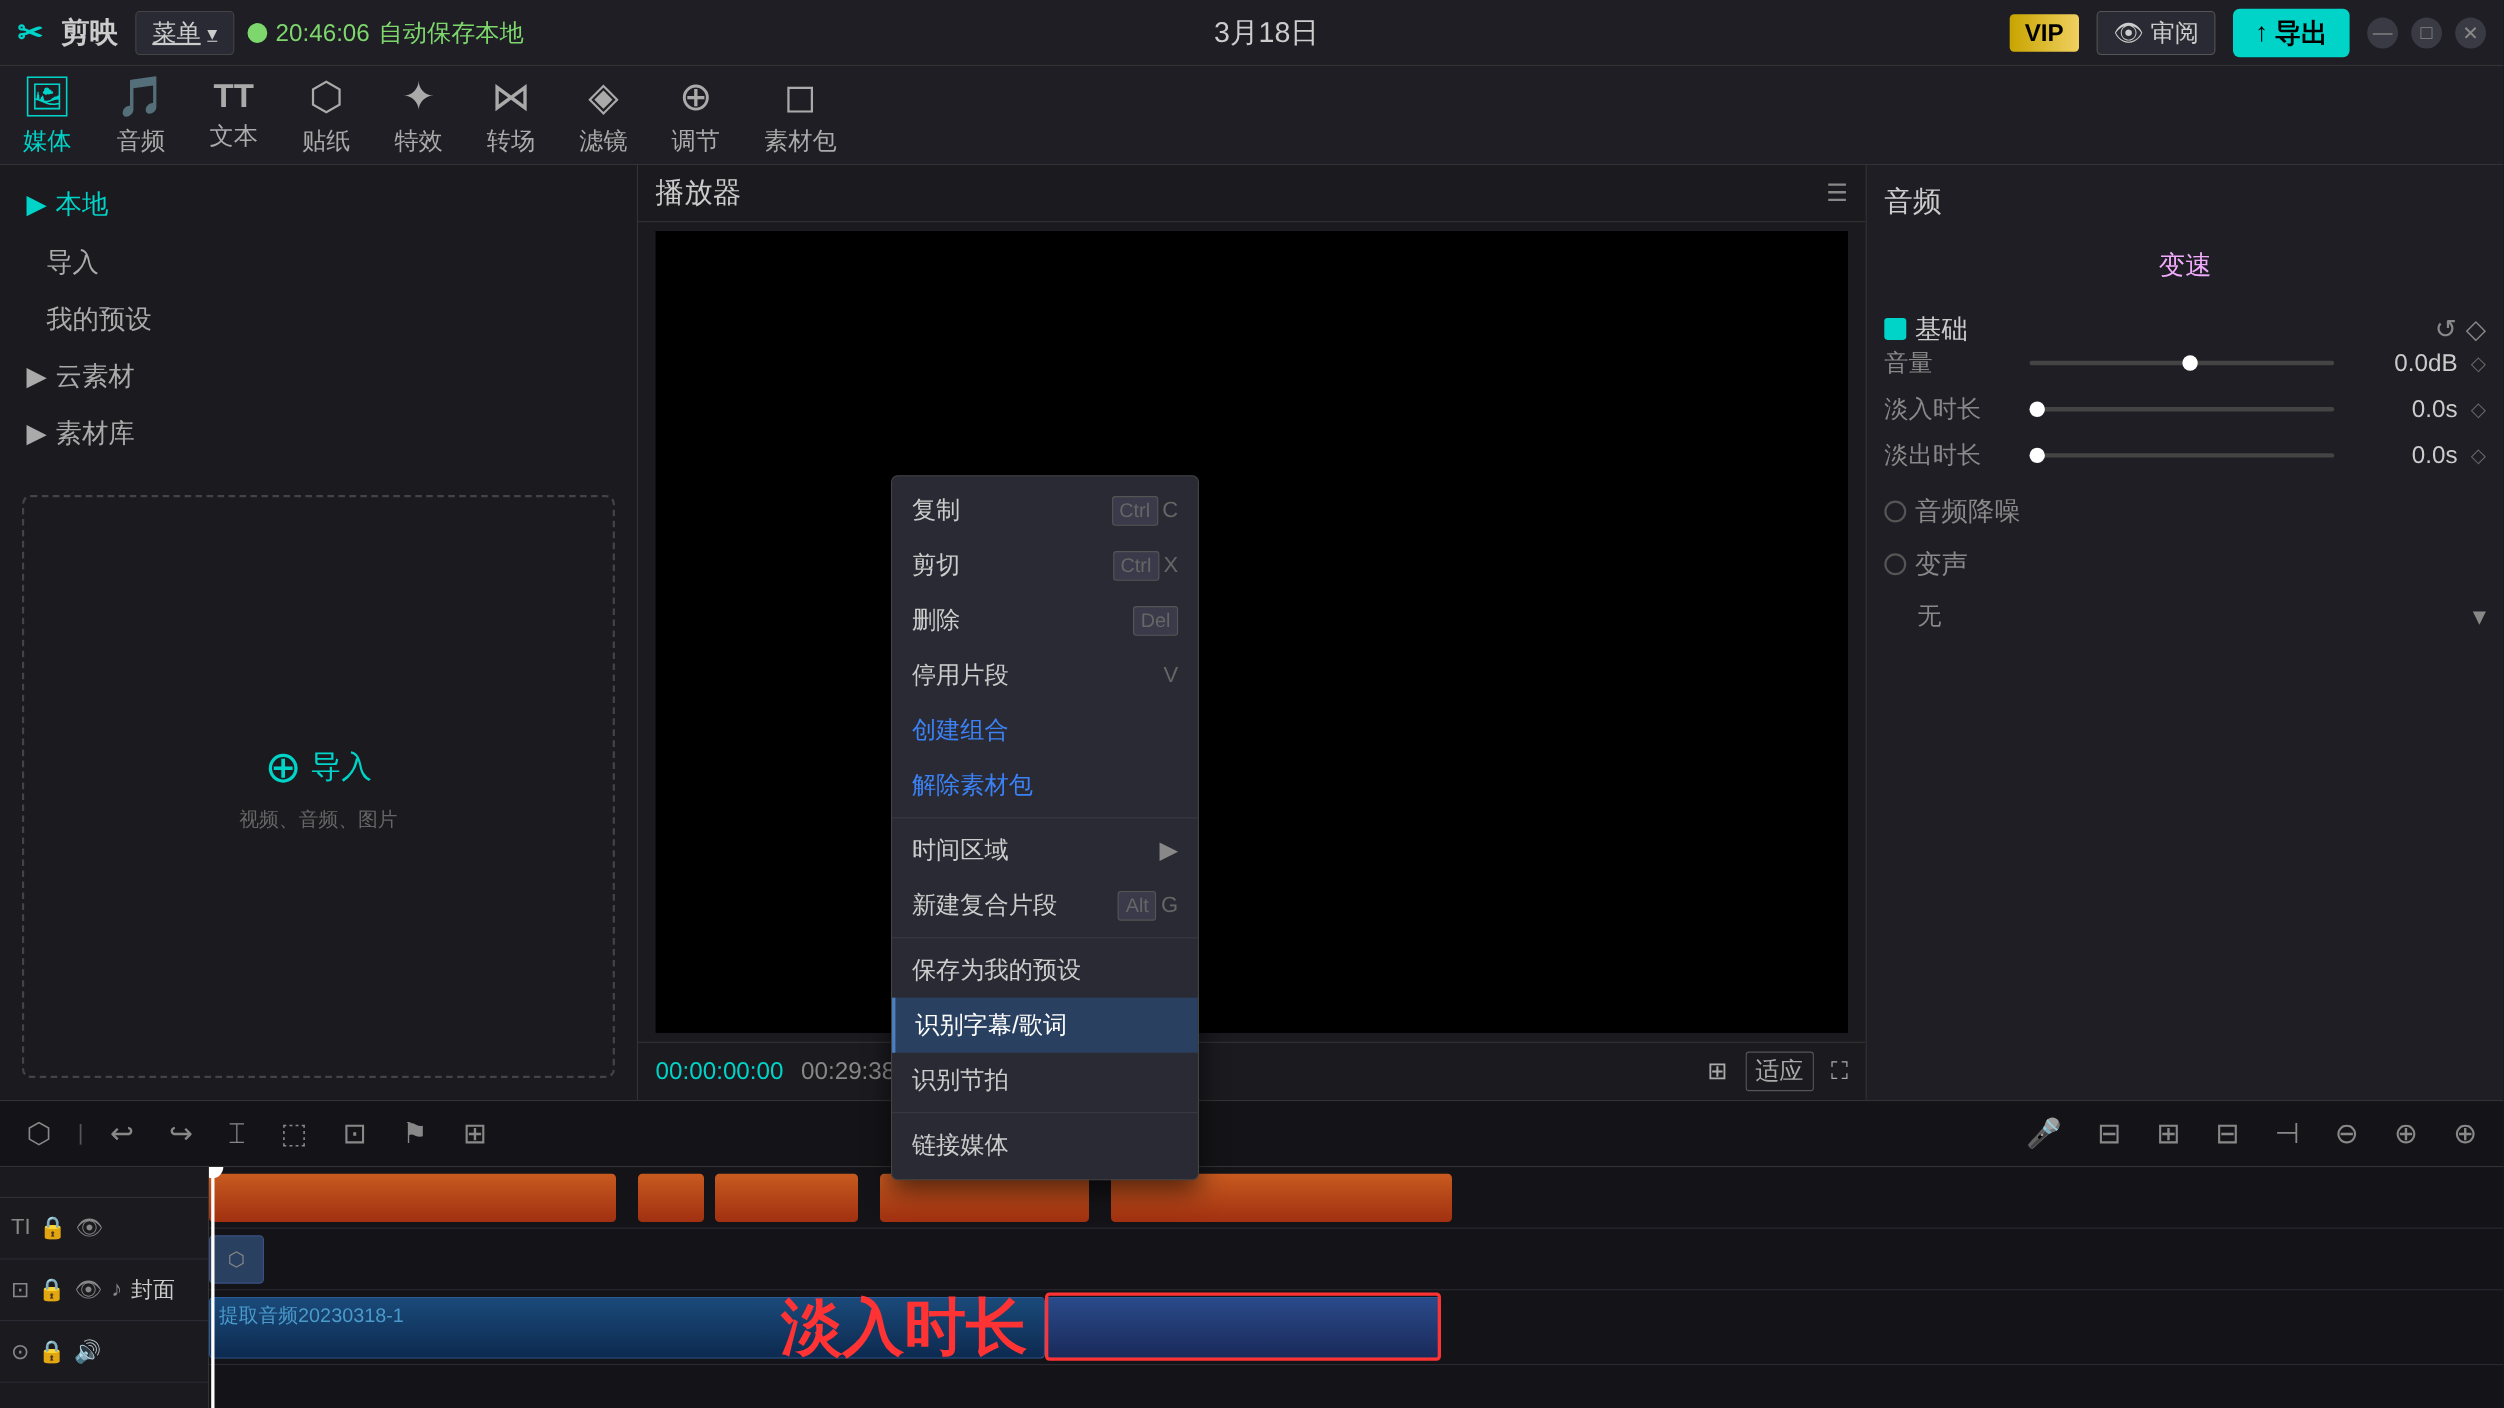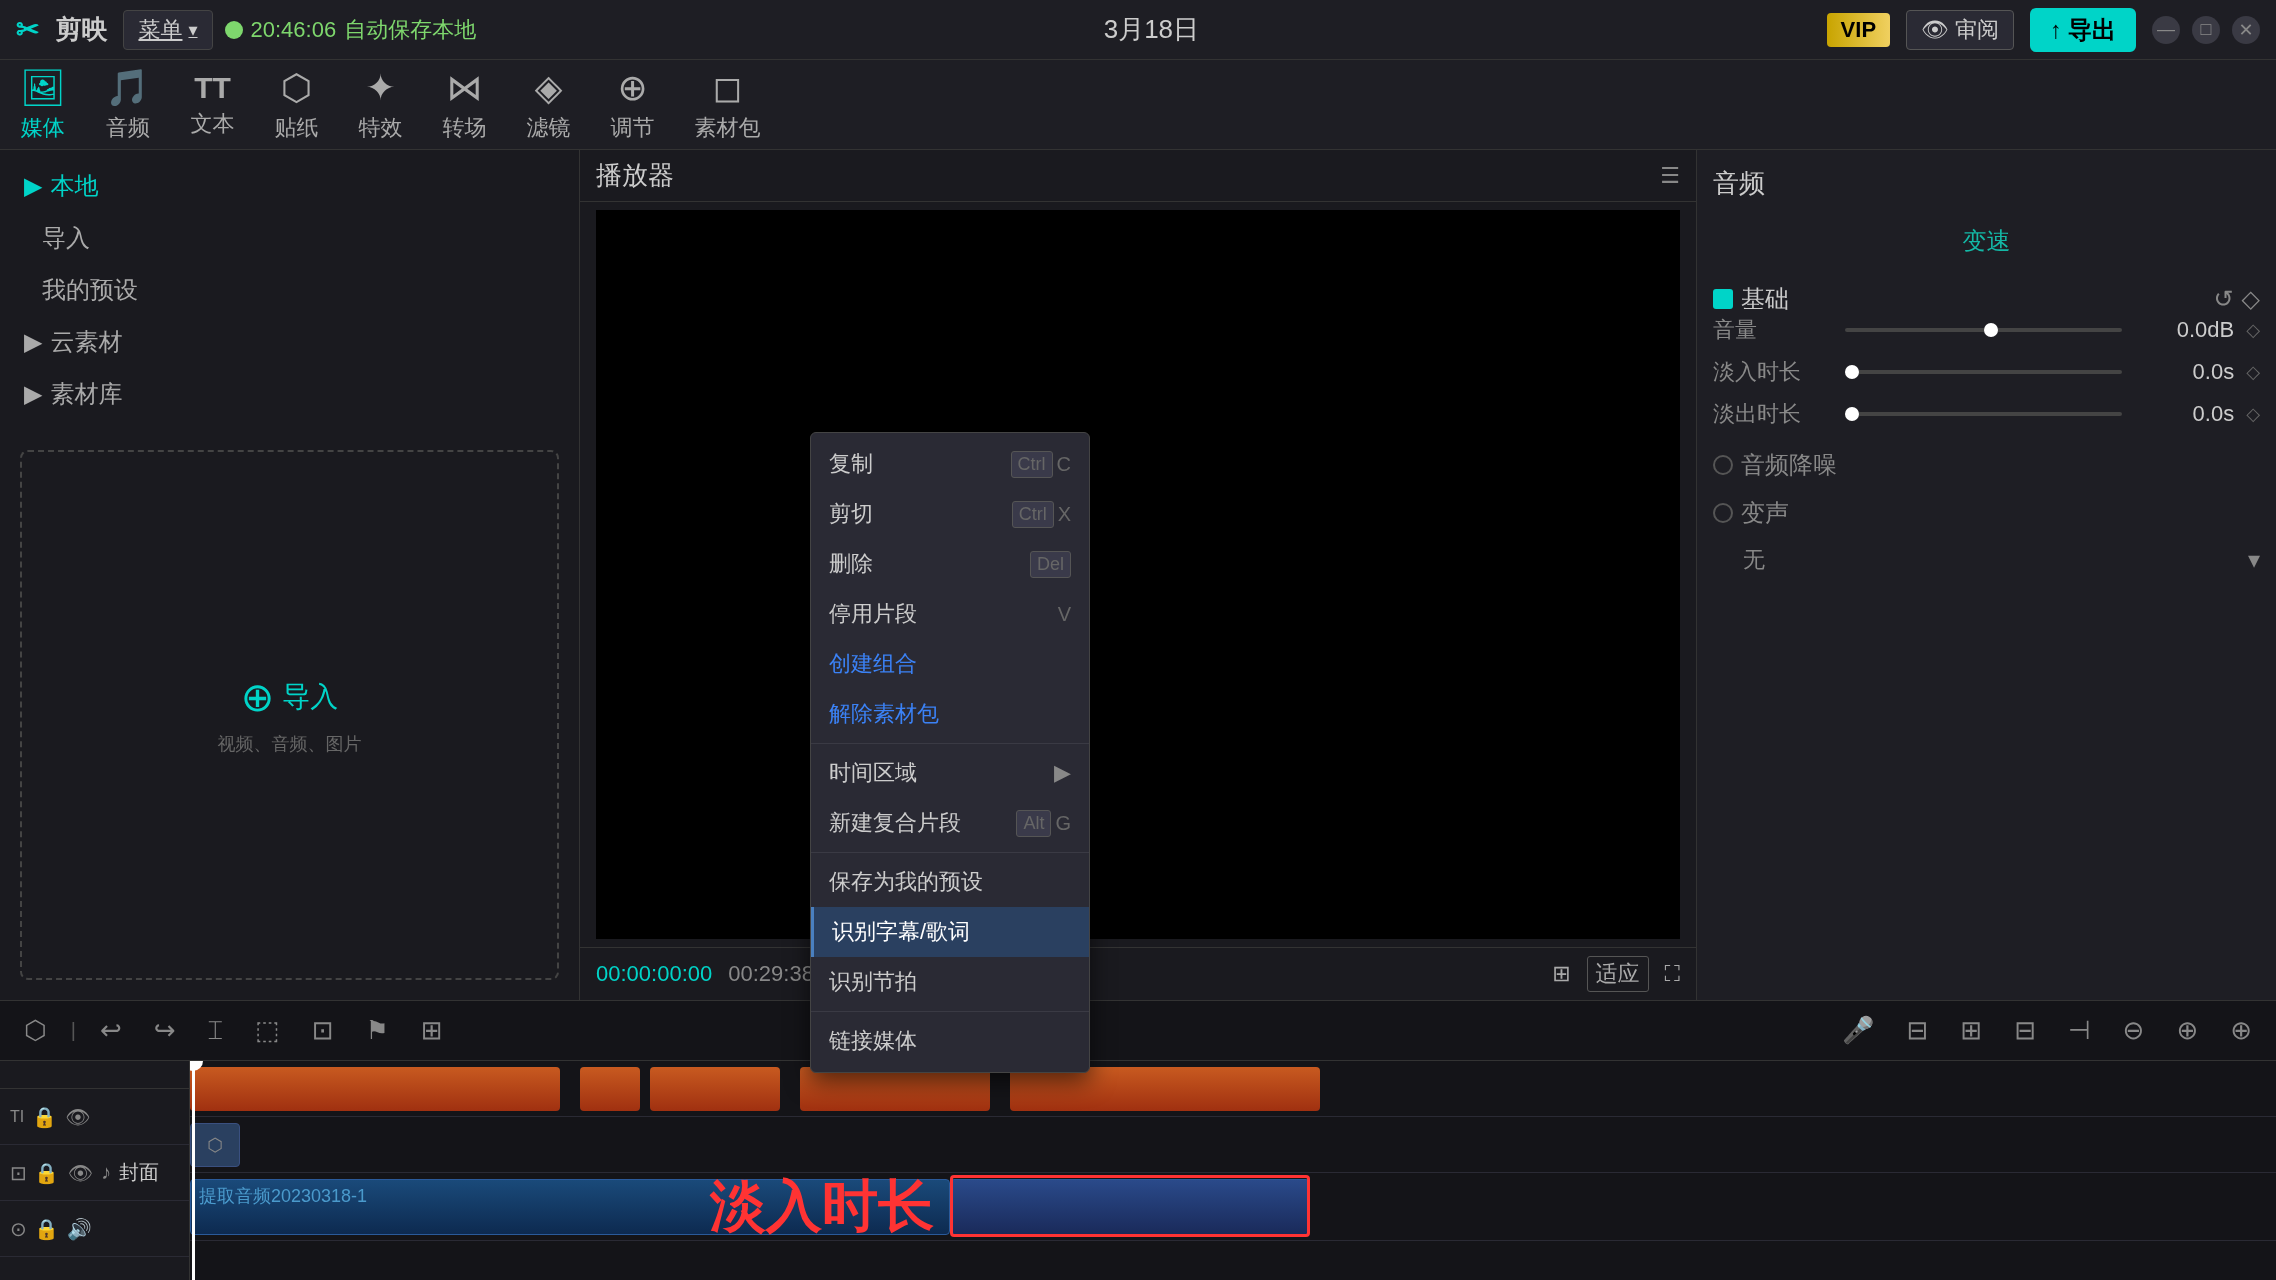--- a/index.html
+++ b/index.html
@@ -236,21 +236,21 @@
     .right-panel-tabs {
       display: flex;
       margin-bottom: 16px;
     }
     .right-tab {
       flex: 1;
       text-align: center;
       padding: 8px;
       font-size: 24px;
       cursor: pointer;
-      color: #14b8a6;
+      color: #f0abfc;
       border-bottom: 2px solid transparent;
     }
     .right-tab.active {
       color: #ccc;
       background: #2a2a34;
       border-radius: 6px;
     }
     .param-group {
       margin-bottom: 20px;
     }
@@ -697,21 +697,21 @@
     <span class="tl-btn">⊖</span>
     <span class="tl-btn">⊕</span>
     <span class="tl-btn">⊕</span>
   </div>
 
   <div class="timeline-content">
 
     <div class="tl-track-labels">
       <div style="height:28px;background:#1a1a1f;border-bottom:1px solid #333"></div>
       <div class="tl-track-label">
-        <span style="font-size:16px">TI</span>
+        <span style="font-size:20px">TI</span>
         <span>🔒</span>
         <span>👁</span>
       </div>
       <div class="tl-track-label">
         <span style="font-size:20px">⊡</span>
         <span>🔒</span>
         <span>👁</span>
         <span>♪</span>
         <span class="tl-label-text">封面</span>
       </div>

